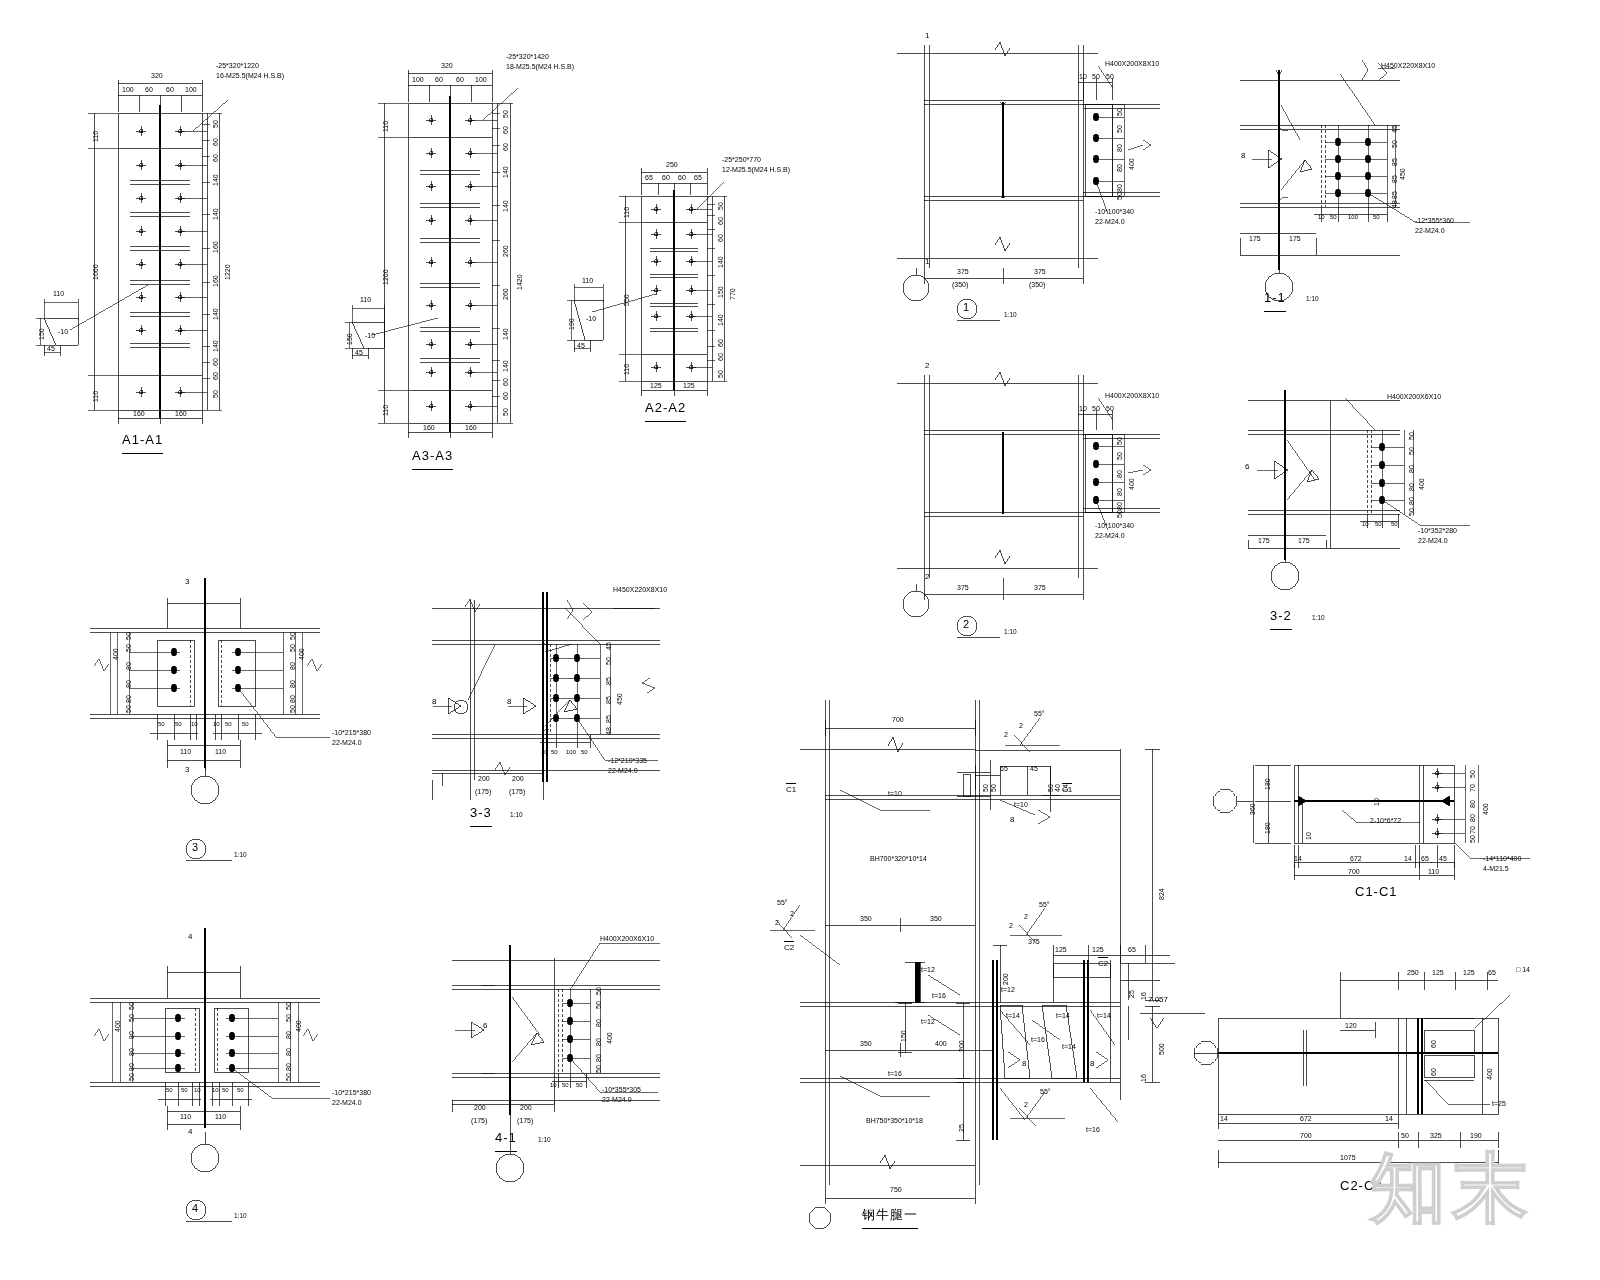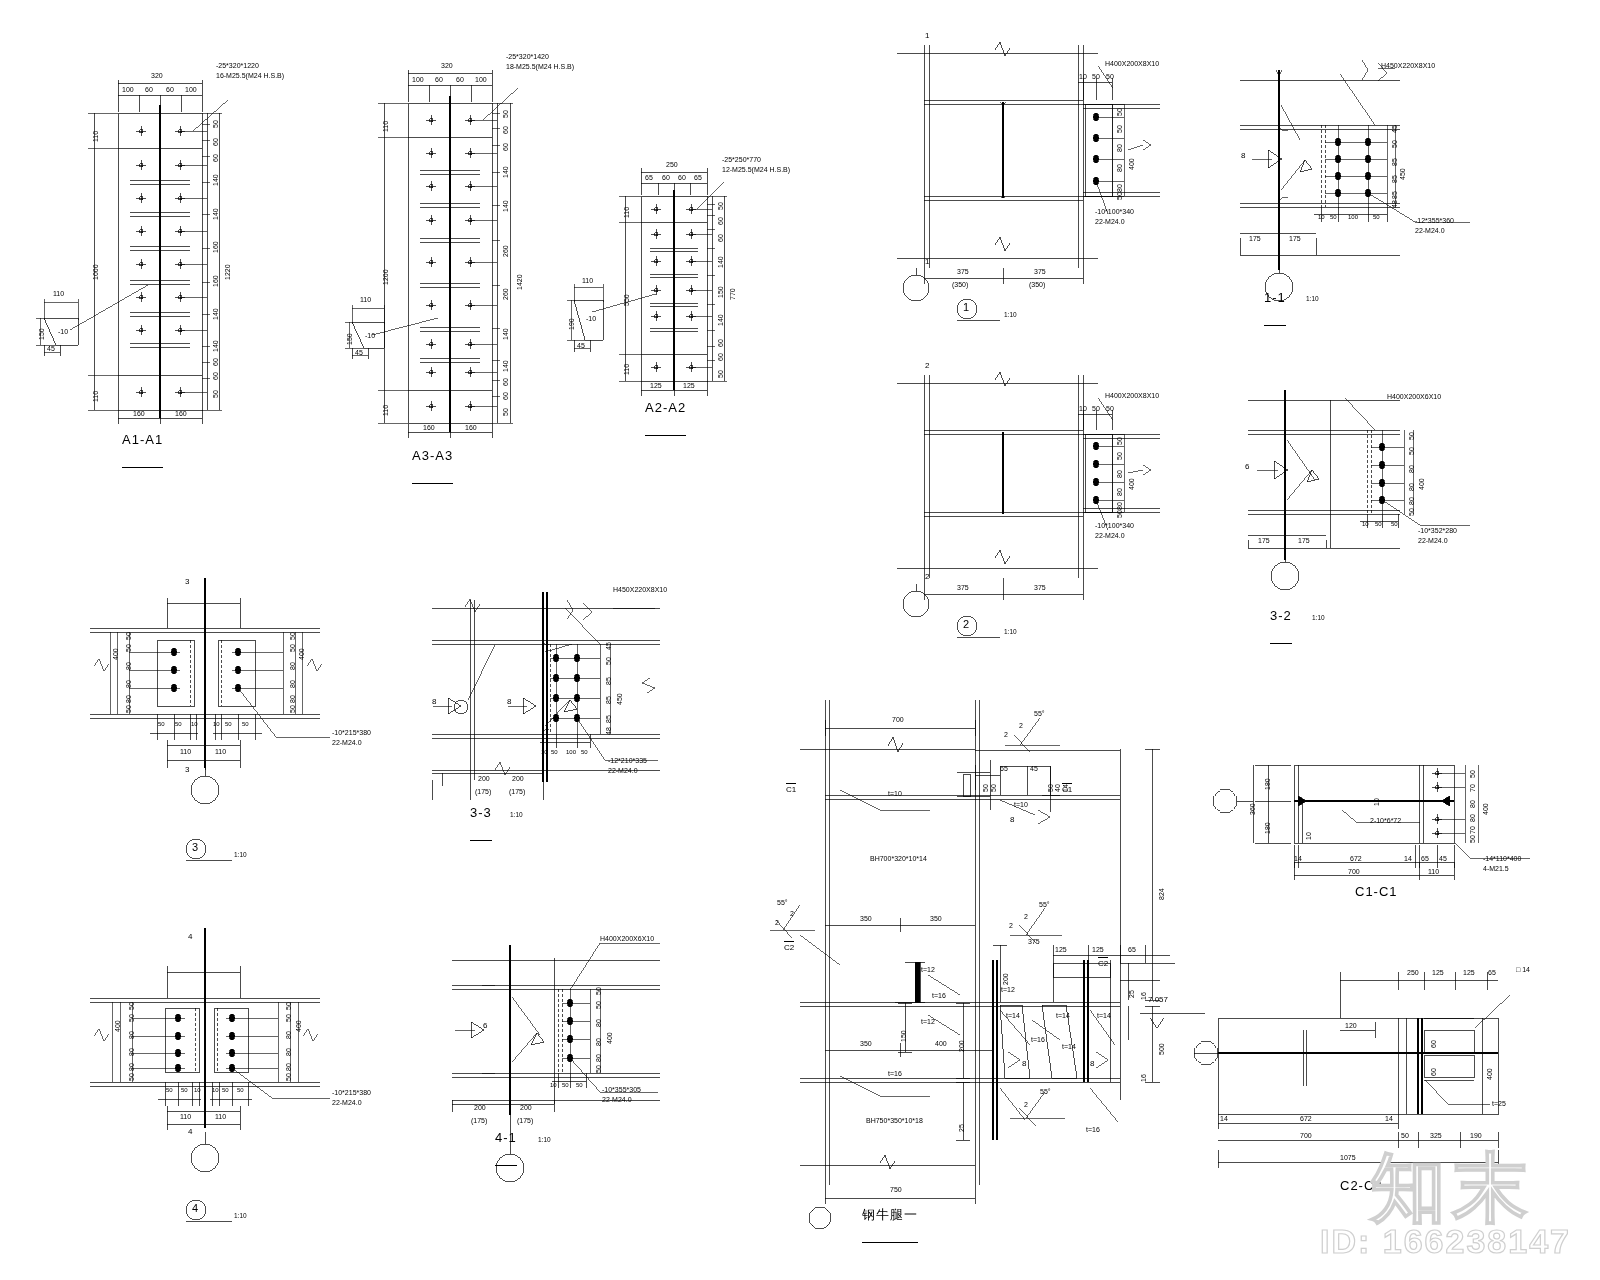--- a/index.html
+++ b/index.html
@@ -4,21 +4,21 @@
 <style>
   html,body{margin:0;padding:0;background:#fff;}
   body{width:1600px;height:1280px;position:relative;overflow:hidden;
        font-family:"Liberation Sans",sans-serif;color:#000;}
   #sheet{position:absolute;left:0;top:0;width:1600px;height:1280px;}
   svg{position:absolute;left:0;top:0;}
   .lbl{position:absolute;font-size:7px;line-height:1;white-space:nowrap;color:#000;}
   .lbl.v{transform-origin:0 0;transform:rotate(-90deg);}
   .title{position:absolute;font-size:13px;letter-spacing:1px;white-space:nowrap;
          font-family:"Liberation Sans",sans-serif;}
-  .title u{text-decoration:none;border-bottom:1.3px solid #000;padding-bottom:20px;}
+  .title u{text-decoration:none;border-bottom:1.3px solid #000;padding-bottom:6px;}
   .big{font-size:11px;}
   .mid{font-size:8px;}
   .sm{font-size:6.5px;}
   .xs{font-size:6px;}
   .wm{position:absolute;color:#fff;-webkit-text-stroke:1.2px #cfcfcf;
       font-family:"Liberation Sans",sans-serif;font-weight:bold;pointer-events:none;}
   .wm-cn{left:1370px;top:1138px;font-size:76px;letter-spacing:6px;}
   .wm-id{left:1320px;top:1222px;font-size:34px;letter-spacing:2px;}
 </style>
 </head>
@@ -1427,15 +1427,14 @@
 <div class="lbl" style="left:1300px;top:1115px;">672</div>
 <div class="lbl" style="left:1385px;top:1115px;">14</div>
 <div class="lbl" style="left:1300px;top:1132px;">700</div>
 <div class="lbl" style="left:1401px;top:1132px;">50</div>
 <div class="lbl" style="left:1430px;top:1132px;">325</div>
 <div class="lbl" style="left:1470px;top:1132px;">190</div>
 <div class="lbl" style="left:1340px;top:1154px;">1075</div>
 <div class="title" style="left:1340px;top:1178px;"><span>C2-C2</span></div>
 
 <div class="wm wm-cn">知末</div>
-<div class="wm wm-id">ID: 166238147</div>
 
 </div>
 
 </body></html>

